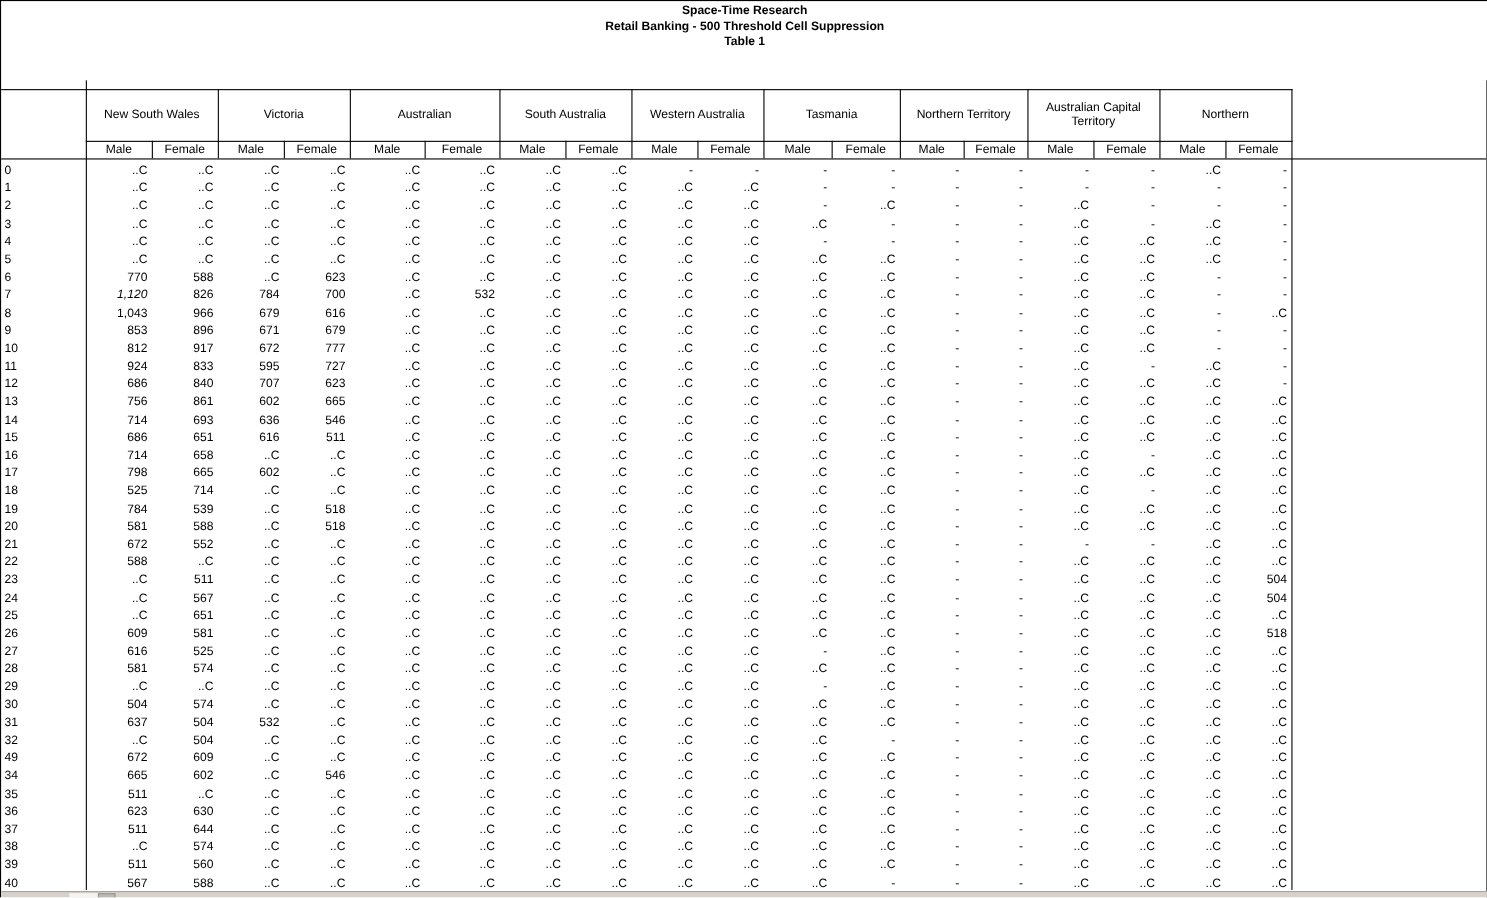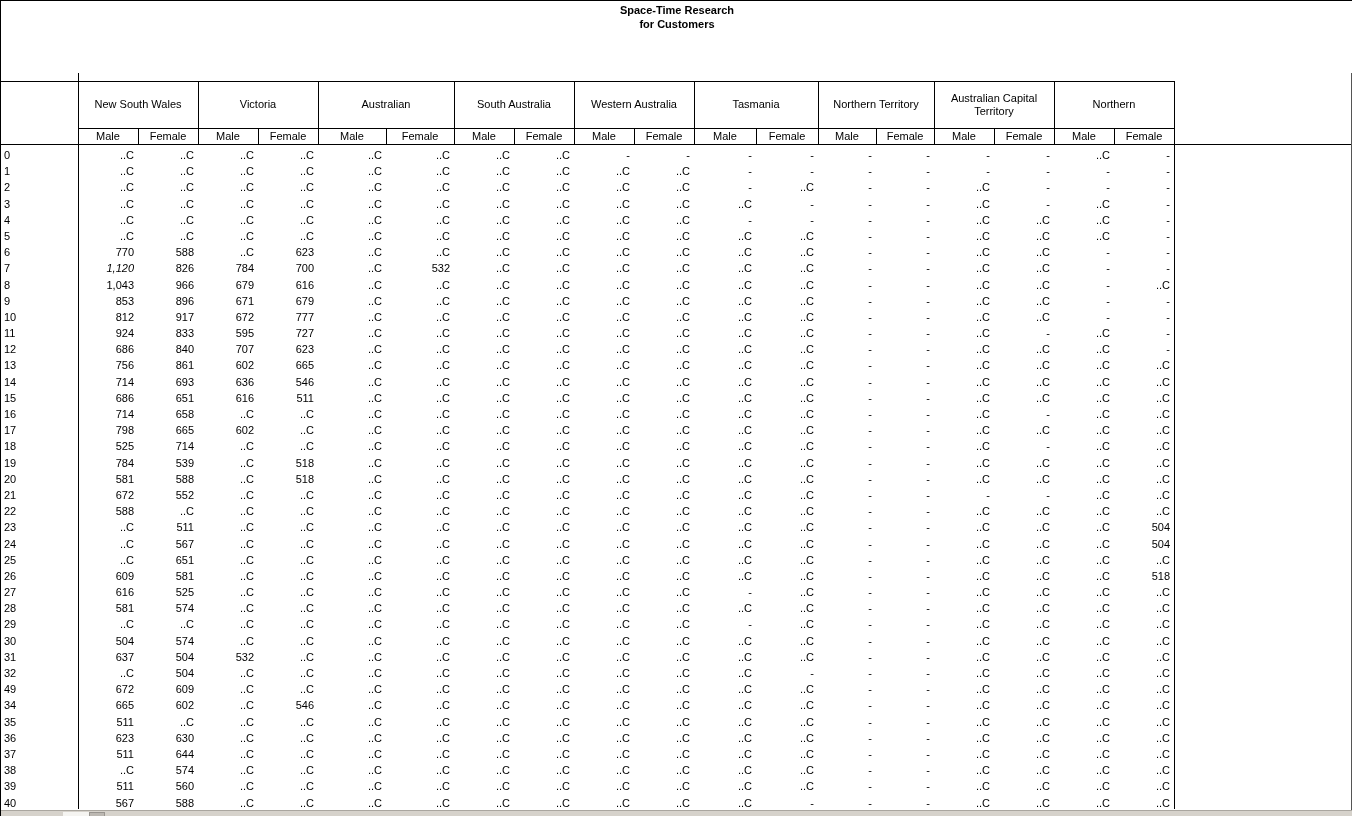--- a/index.html
+++ b/index.html
@@ -64,21 +64,22 @@
     background: #bcb8b2; border: 1px solid #999590;
   }
 </style>
 </head>
 <body>
 
 <div class="page">
 
   <div class="title-block">
     <div>Space-Time Research</div>
-    <div>for Customers</div>
+    <div>Retail Banking - 500 Threshold Cell Suppression</div>
+    <div>Table 1</div>
   </div>
 
   <div class="line" style="left:0; top:80px; width:1174px; height:1px;"></div>
   <div class="line" style="left:77px; top:127px; width:1097px; height:1px;"></div>
   <div class="line" style="left:0; top:143px; width:1352px; height:1px;"></div>
   <div class="line" style="left:77px; top:72px; width:1px; height:736px;"></div>
   <div class="line" style="left:1173px; top:80px; width:1px; height:728px;"></div>
 
   <div id="header-layer">
       <div class="area-cell" style="left: 77px; width: 120px;">New South Wales</div>

